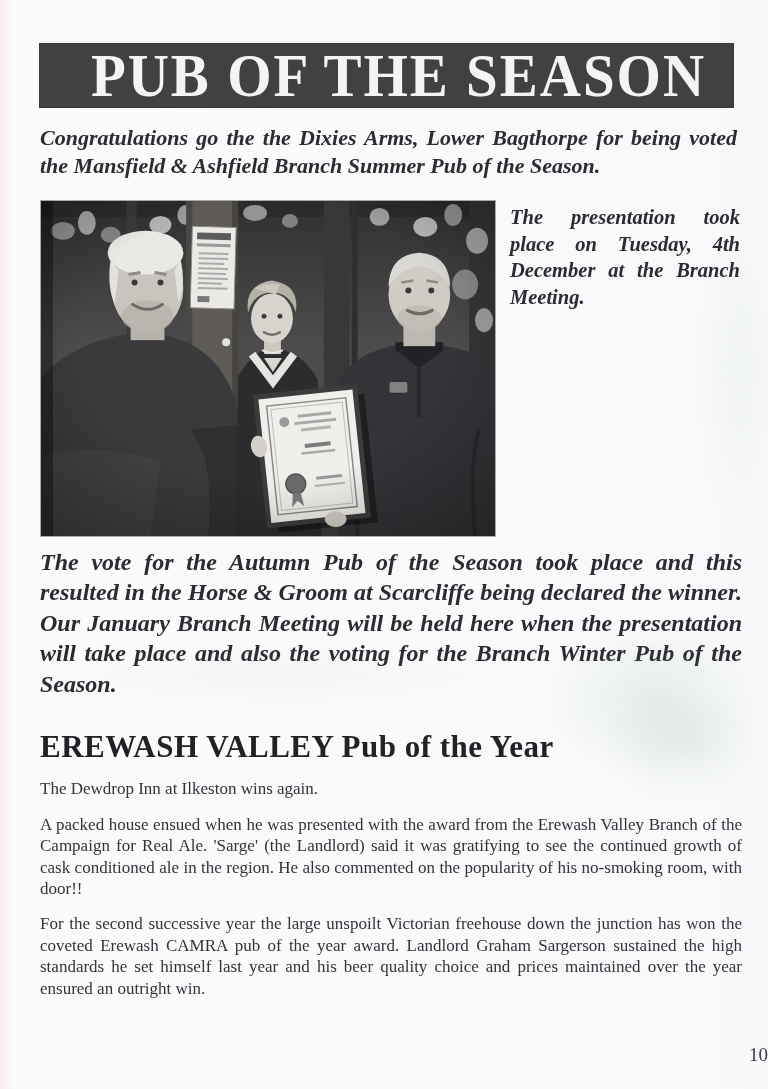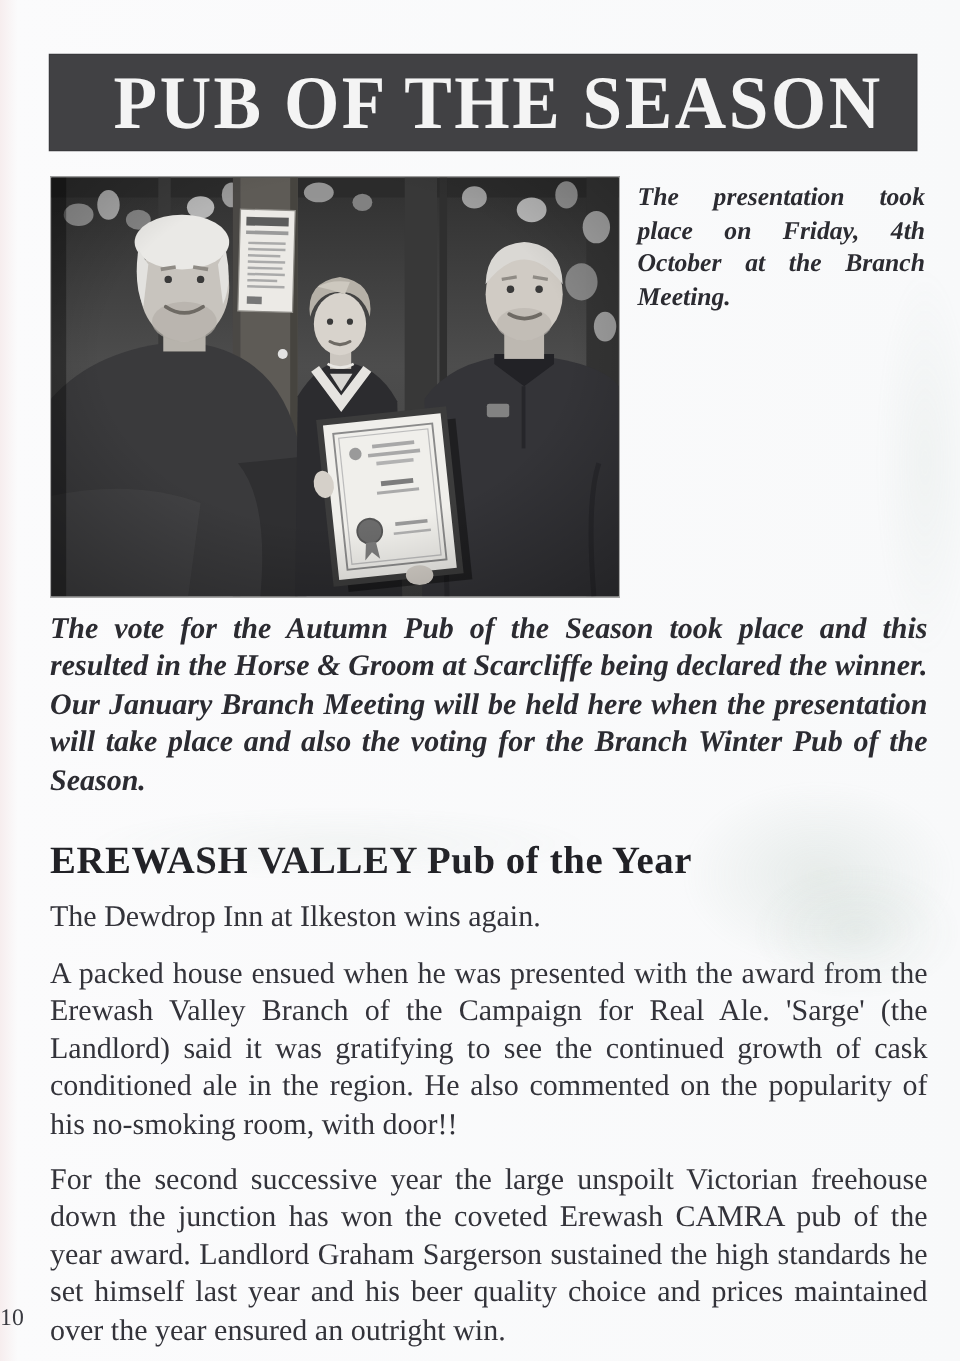--- a/index.html
+++ b/index.html
@@ -14,21 +14,21 @@
     color:var(--ink,#2e2e34);
     overflow:hidden;
   }
   
   .bleed {
     position:absolute; pointer-events:none;
     background:radial-gradient(ellipse at center, rgba(141,168,152,.16), rgba(141,168,152,0) 70%);
     filter:blur(3px); border-radius:50%;
   }
   .banner {
-    margin:44px 35px 0 40px; height:76px;
+    margin:44px 35px 0 40px; height:63px;
     background:var(--banner-bg,#414144);
     display:flex; align-items:center; justify-content:center;
     box-shadow:0 0 0 1px #39393c;
     padding-left:24px;
   }
   .banner-title {
     color:var(--banner-text,#f4f4f4);
     font-size:57px; font-weight:bold; letter-spacing:2px;
     transform:scaleY(1.06); white-space:nowrap;
   }
@@ -57,43 +57,44 @@
     font-size:24px; line-height:1.27; text-align:justify;
     color:#2b2b31;
   }
   .erewash-heading {
     margin:30px 26px 0 40px;
     font-size:31px; font-weight:bold; color:#212126;
     letter-spacing:.5px;
   }
   .body-para {
     margin:14px 26px 0 40px;
-    font-size:24px; line-height:1.26; text-align:justify;
+    font-size:17px; line-height:1.26; text-align:justify;
     color:#33333a;
   }
   .body-para.first { margin-top:13px; }
   .page-number {
     position:absolute; left:0; bottom:23px; width:100%;
-    text-align:left; font-size:19px; color:#3a3a40;
+    text-align:right; font-size:19px; color:#3a3a40;
   }
 </style>
 </head>
 <body>
 
 <div class="page">
 
   <div class="bleed" style="left:545px; top:625px; width:220px; height:150px;"></div>
   <div class="bleed" style="left:600px; top:690px; width:170px; height:110px; opacity:.8;"></div>
   <div class="bleed" style="left:700px; top:210px; width:80px; height:320px; opacity:.5;"></div>
   <div class="bleed" style="left:60px; top:645px; width:420px; height:60px; opacity:.45;"></div>
 
   <header class="banner">
     <span class="banner-title">PUB OF THE SEASON</span>
   </header>
 
+  <p class="intro">Congratulations go the the Dixies Arms, Lower Bagthorpe for being voted the Mansfield &amp; Ashfield Branch Summer Pub of the Season.</p>
 
   <div class="photo-row">
     <figure class="photo-frame">
       <svg viewBox="0 0 456 337" preserveAspectRatio="none">
         <defs>
           <radialGradient id="vig" cx="50%" cy="42%" r="75%">
             <stop offset="55%" stop-color="rgba(0,0,0,0)"></stop>
             <stop offset="100%" stop-color="rgba(0,0,0,0.30)"></stop>
           </radialGradient>
           <linearGradient id="bgg" x1="0" y1="0" x2="0" y2="1">
@@ -218,21 +219,21 @@
           <ellipse cx="219" cy="247" rx="8" ry="11" fill="#d5d0c9" transform="rotate(-12 219 247)"></ellipse>
           <ellipse cx="296" cy="320" rx="11" ry="8" fill="#d5d0c9"></ellipse>
         </g>
 
         <rect x="0" y="0" width="456" height="337" fill="url(#vig)"></rect>
         <rect x="0" y="0" width="12" height="337" fill="rgba(0,0,0,0.35)"></rect>
       </svg>
     </figure>
 
     <div class="photo-caption">
-      <p>The presentation took place on Friday, 4th October at the Branch Meeting.</p>
+      <p>The presentation took place on Tuesday, 4th December at the Branch Meeting.</p>
     </div>
   </div>
 
   <p class="autumn">The vote for the Autumn Pub of the Season took place and this resulted in the Horse &amp; Groom at Scarcliffe being declared the winner. Our January Branch Meeting will be held here when the presentation will take place and also the voting for the Branch Winter Pub of the Season.</p>
 
   <section>
     <h2 class="erewash-heading">EREWASH VALLEY Pub of the Year</h2>
     <p class="body-para first">The Dewdrop Inn at Ilkeston wins again.</p>
     <p class="body-para">A packed house ensued when he was presented with the award from the Erewash Valley Branch of the Campaign for Real Ale.  'Sarge' (the Landlord) said it was gratifying to see the continued growth of cask conditioned ale in the region. He also commented on the popularity of his no-smoking room, with door!!</p>
     <p class="body-para">For the second successive year the large unspoilt Victorian freehouse down the junction has won the coveted Erewash CAMRA pub of the year award. Landlord Graham Sargerson sustained the high standards he set himself last year and his beer quality choice and prices maintained over the year ensured an outright win.</p>

